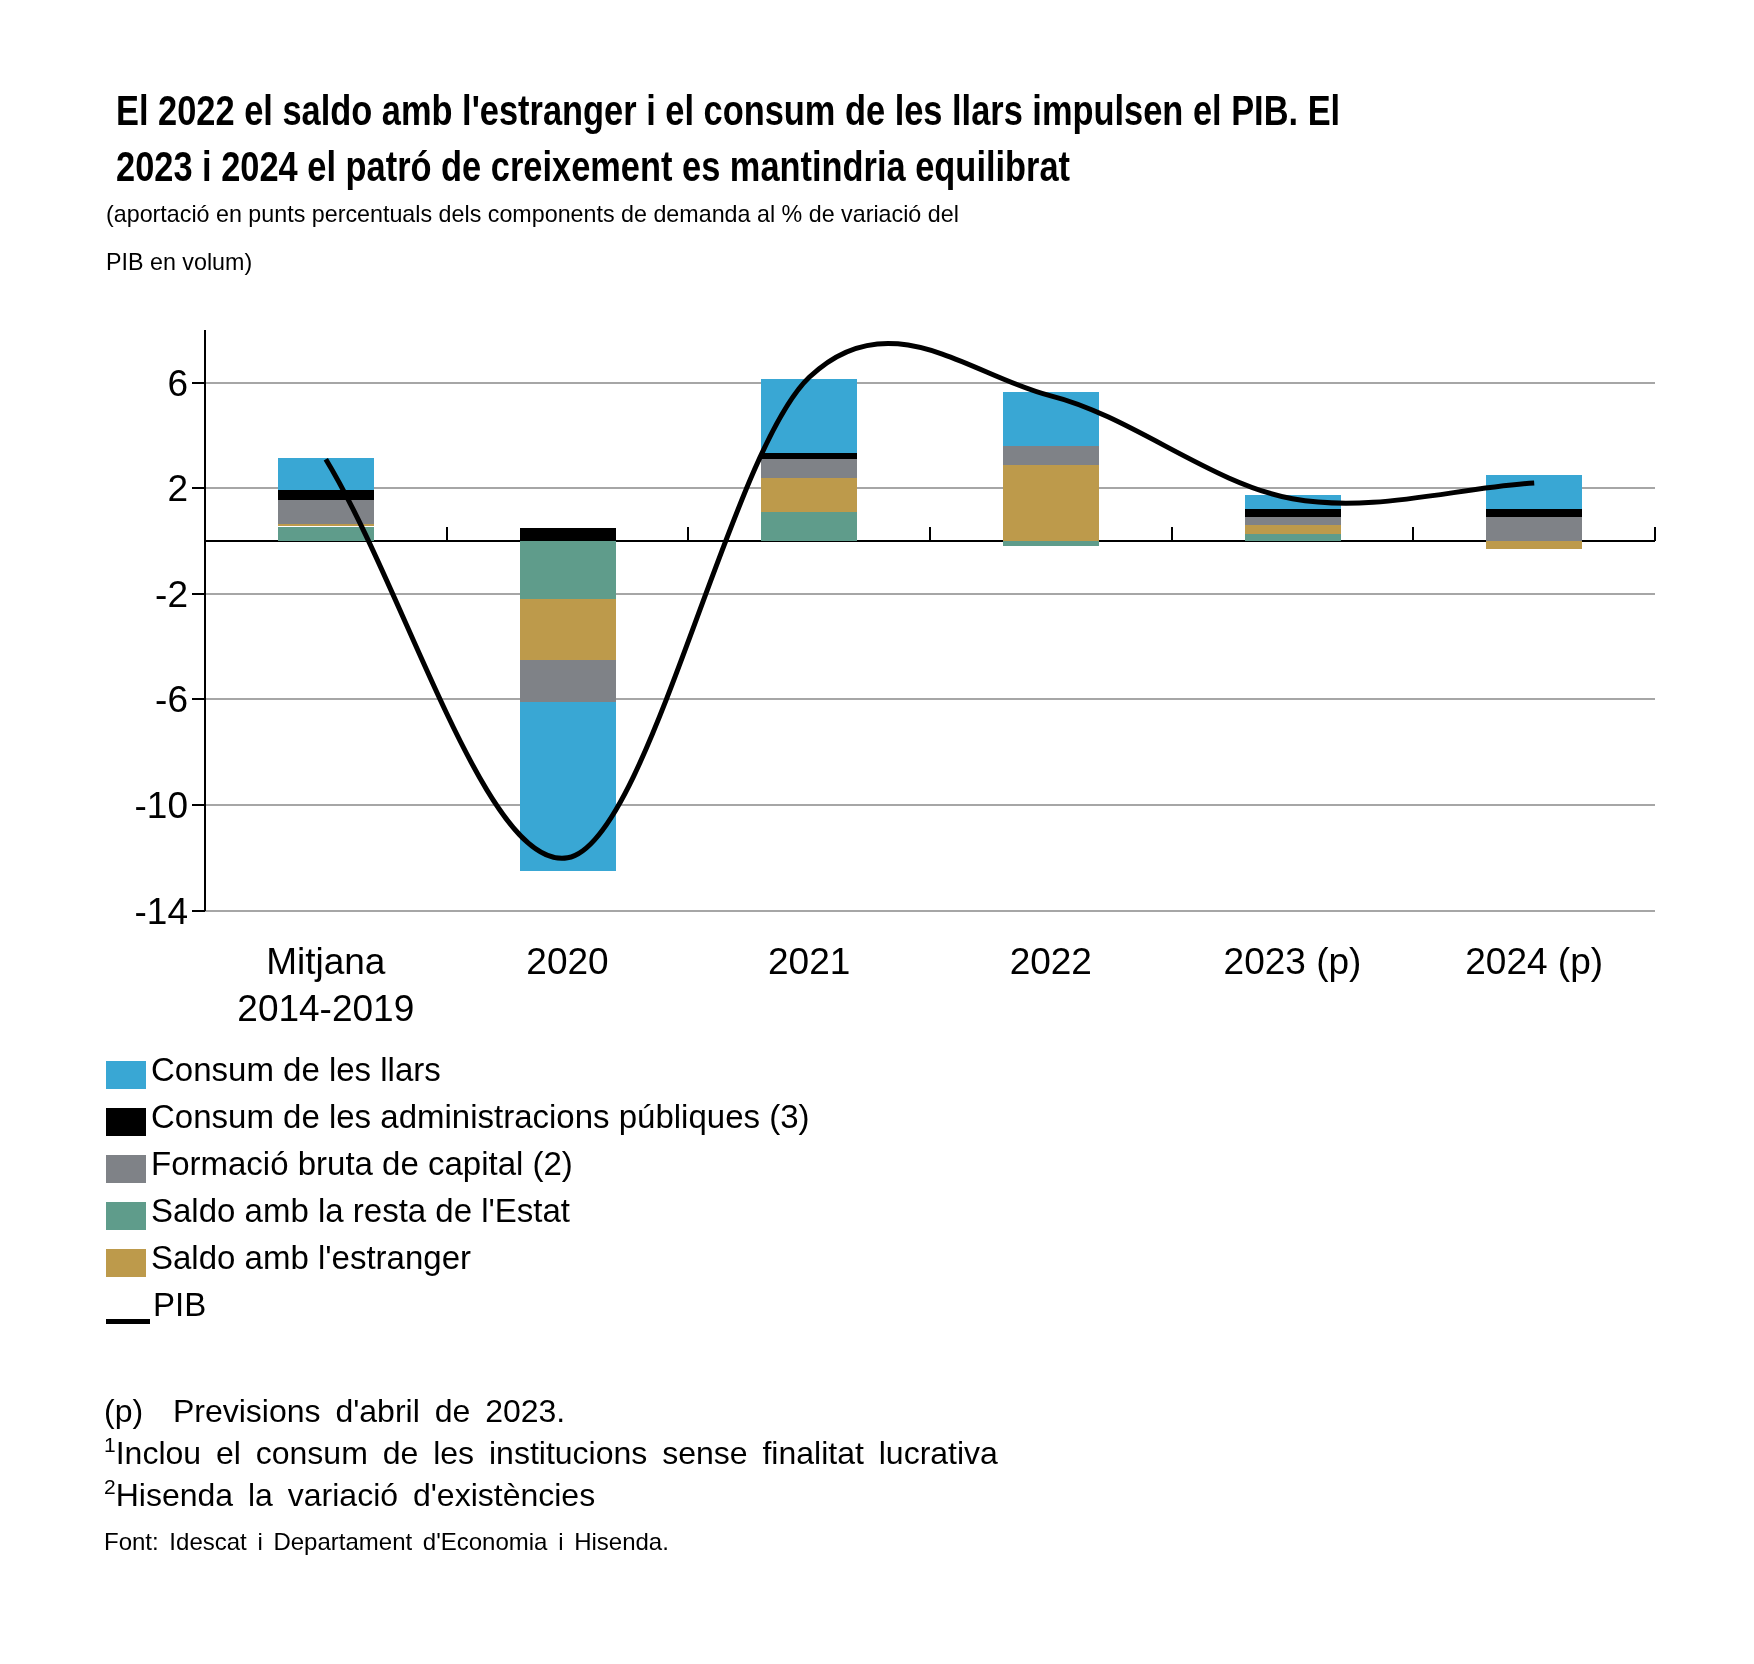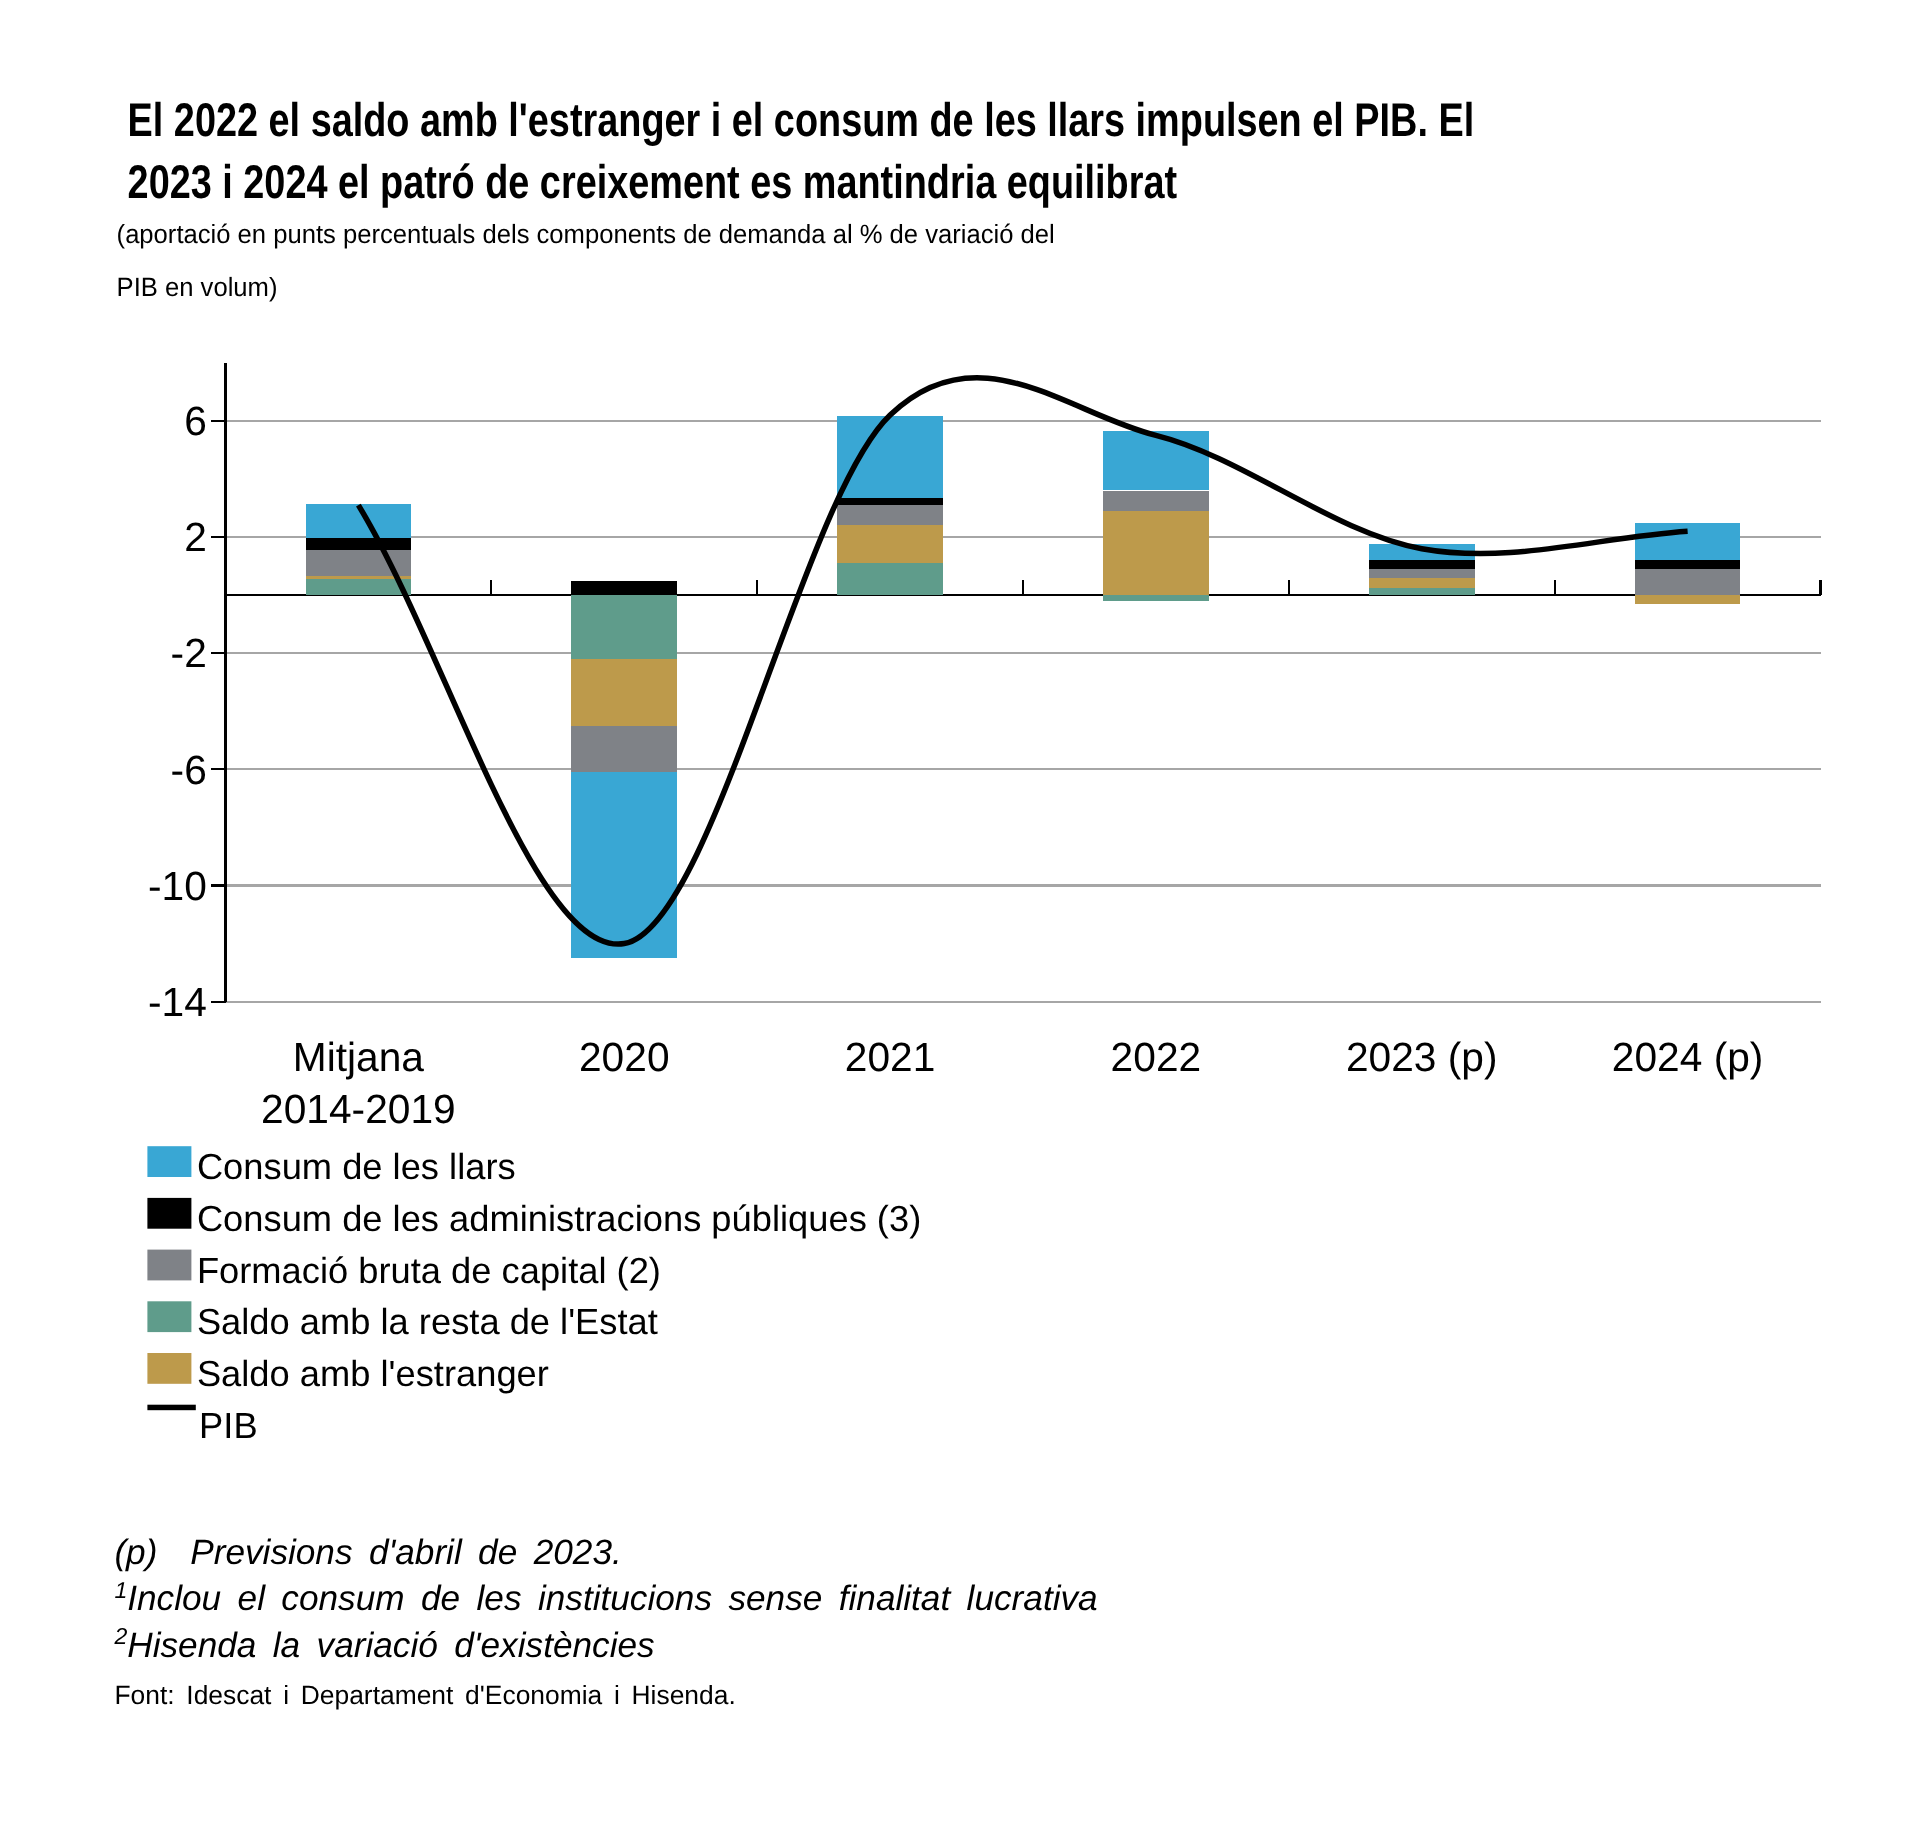--- a/index.html
+++ b/index.html
@@ -4,25 +4,25 @@
 <style>
   html,body{margin:0;padding:0;background:#ffffff;}
   .page{position:relative;width:1754px;height:1664px;background:#ffffff;overflow:hidden;
         font-family:"Liberation Sans", sans-serif;color:#000;}
   .chart-svg{position:absolute;left:0;top:0;}
   .title{position:absolute;left:116px;top:82px;font-size:43px;font-weight:bold;line-height:56px;}
   .title .tline{white-space:nowrap;transform:scaleX(0.80);transform-origin:0 50%;}
   .subtitle{position:absolute;left:106px;top:190px;font-size:24px;line-height:48px;}
   .subtitle .sline{white-space:nowrap;transform:scaleX(0.97);transform-origin:0 50%;}
   .legend{position:absolute;left:106px;top:1042px;}
-  .legend-row{display:flex;align-items:flex-start;height:47px;margin-left:28px;}
+  .legend-row{display:flex;align-items:flex-end;height:47px;}
   .swatch{width:40px;height:28px;flex:0 0 auto;margin-right:5px;}
   .line-swatch{width:44px;height:5px;background:#000;flex:0 0 auto;margin-right:3px;}
   .legend-label{font-size:33px;white-space:nowrap;}
-  .footnotes{position:absolute;left:104px;top:1390px;font-size:32px;line-height:42px;font-style:italic;}
+  .footnotes{position:absolute;left:104px;top:1390px;font-size:32px;line-height:42px;}
   .fn{white-space:pre-wrap;word-spacing:6px;}
   .fn sup{font-size:21px;line-height:0;}
   .source{position:absolute;left:104px;top:1528px;font-size:24px;word-spacing:4px;white-space:nowrap;}
   svg text{font-family:"Liberation Sans", sans-serif;}
 </style>
 </head>
 <body>
 
 <div class="page">
 

